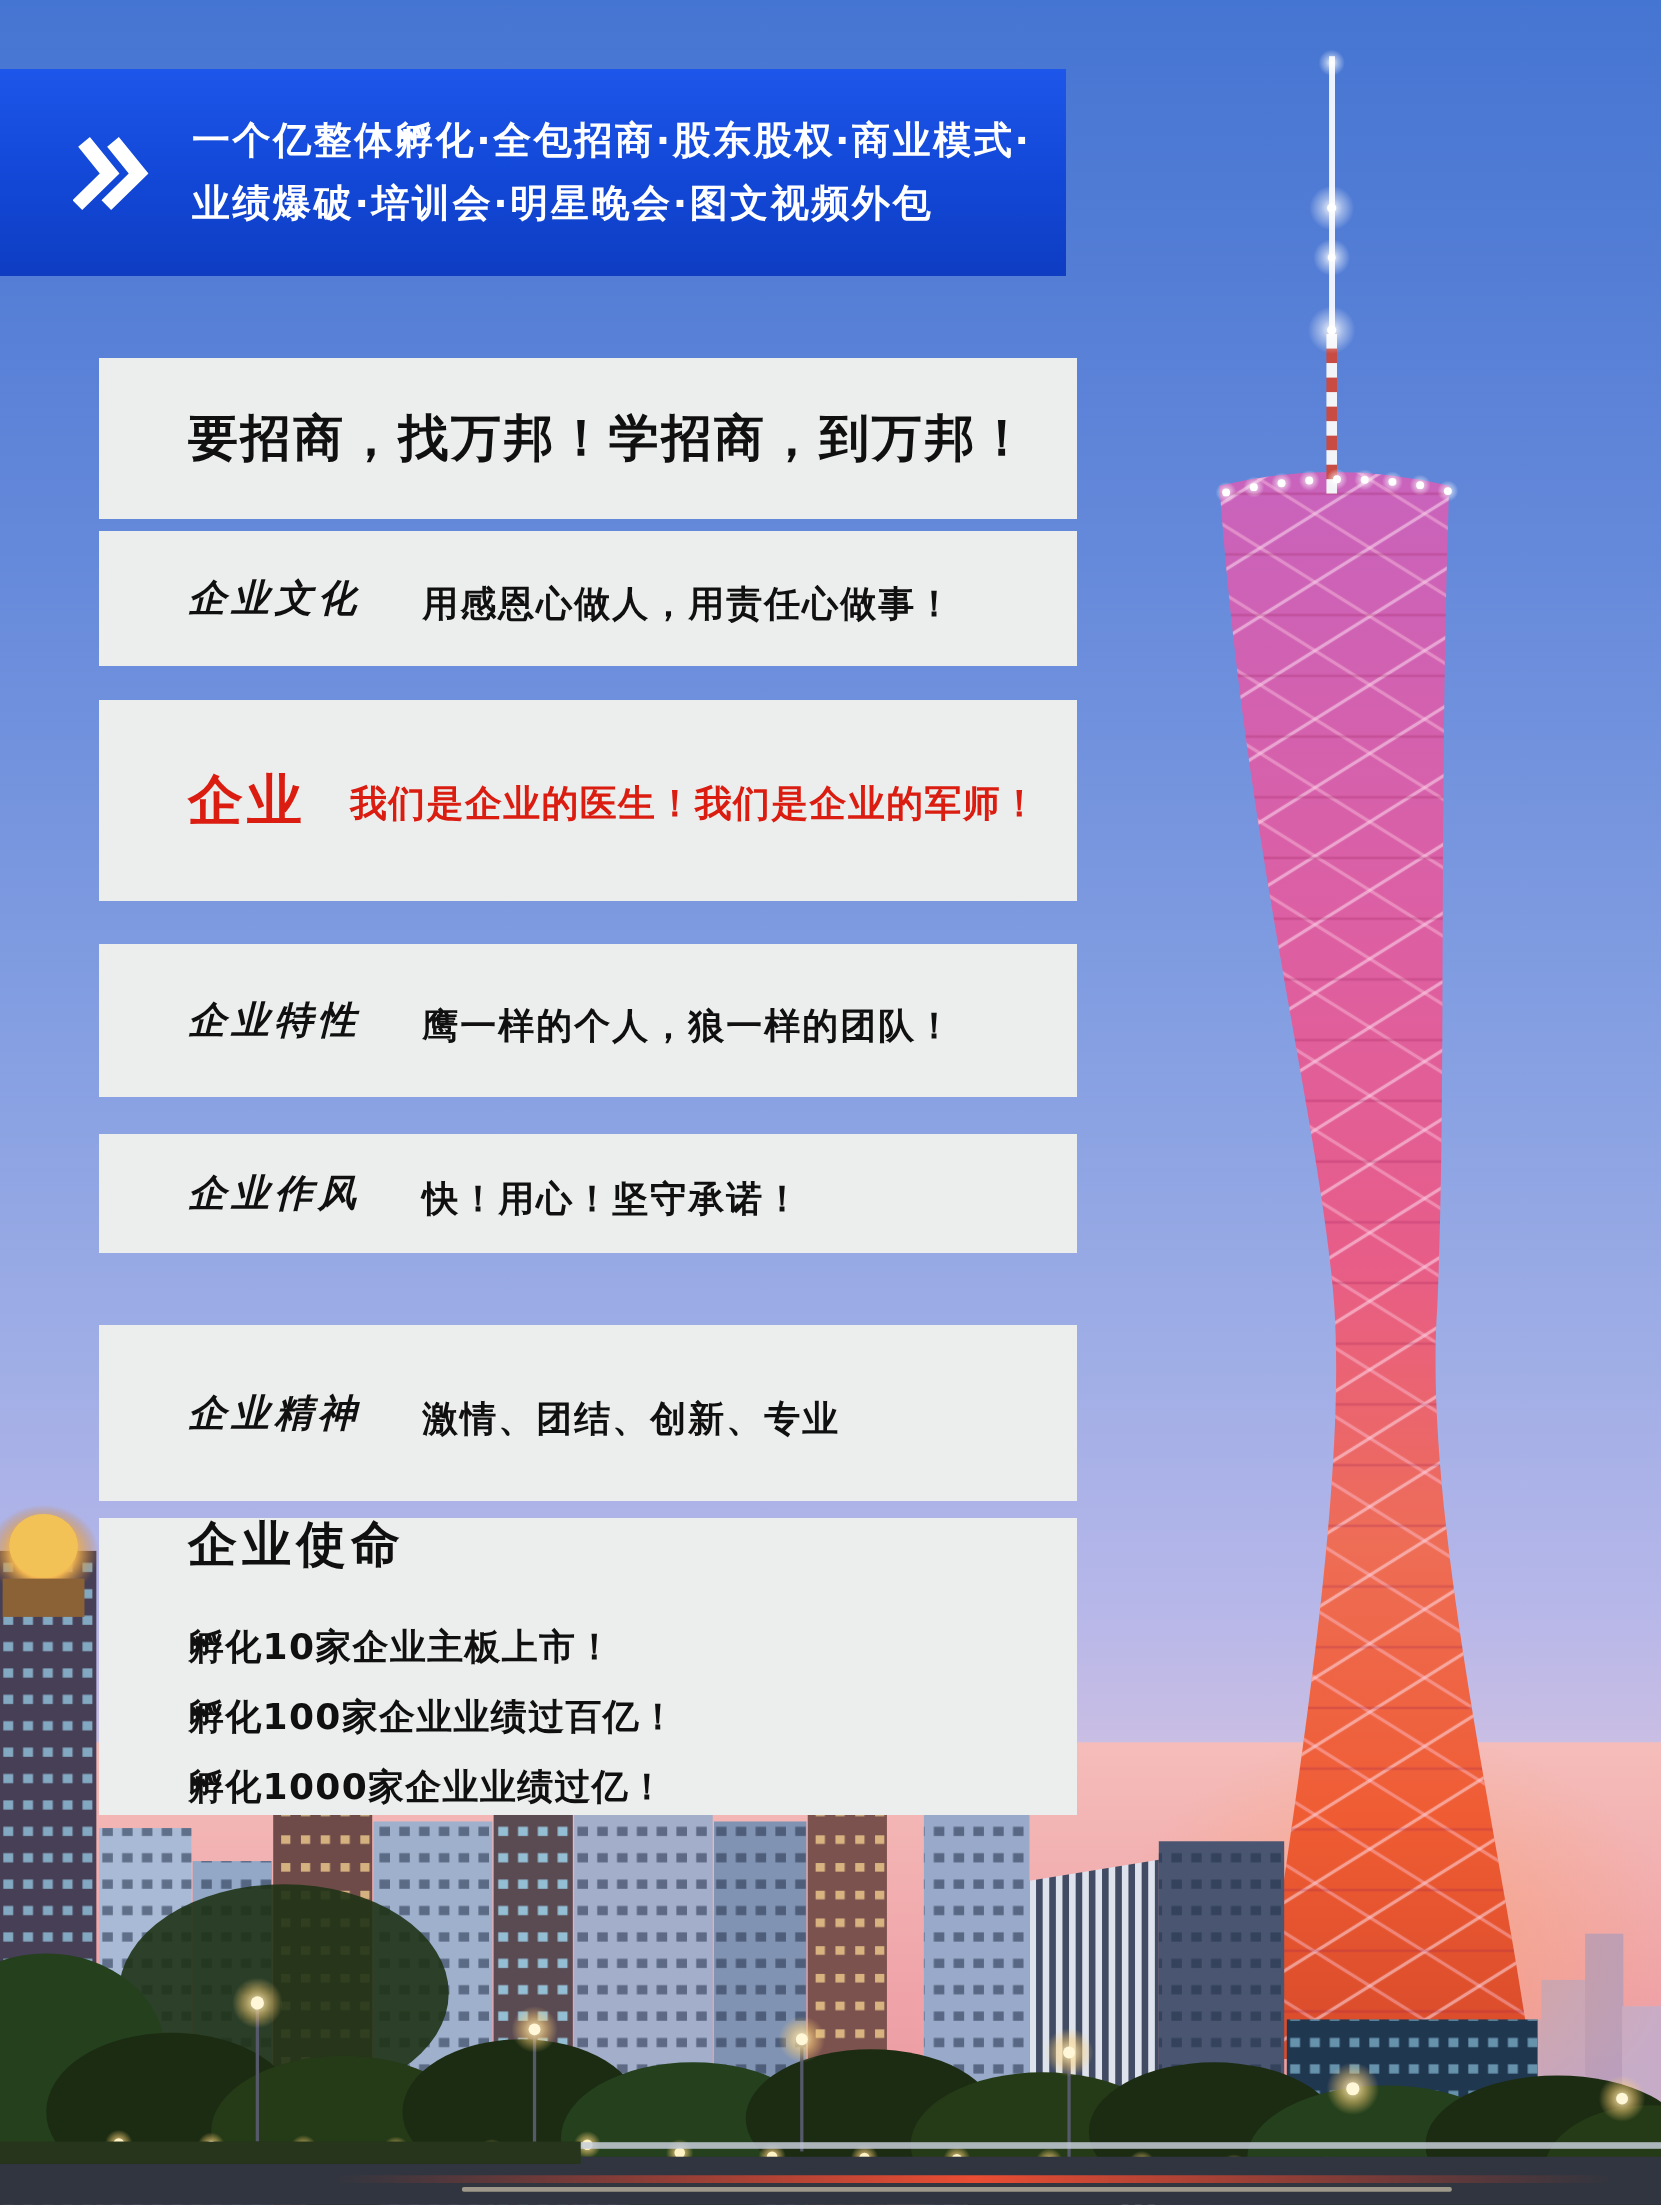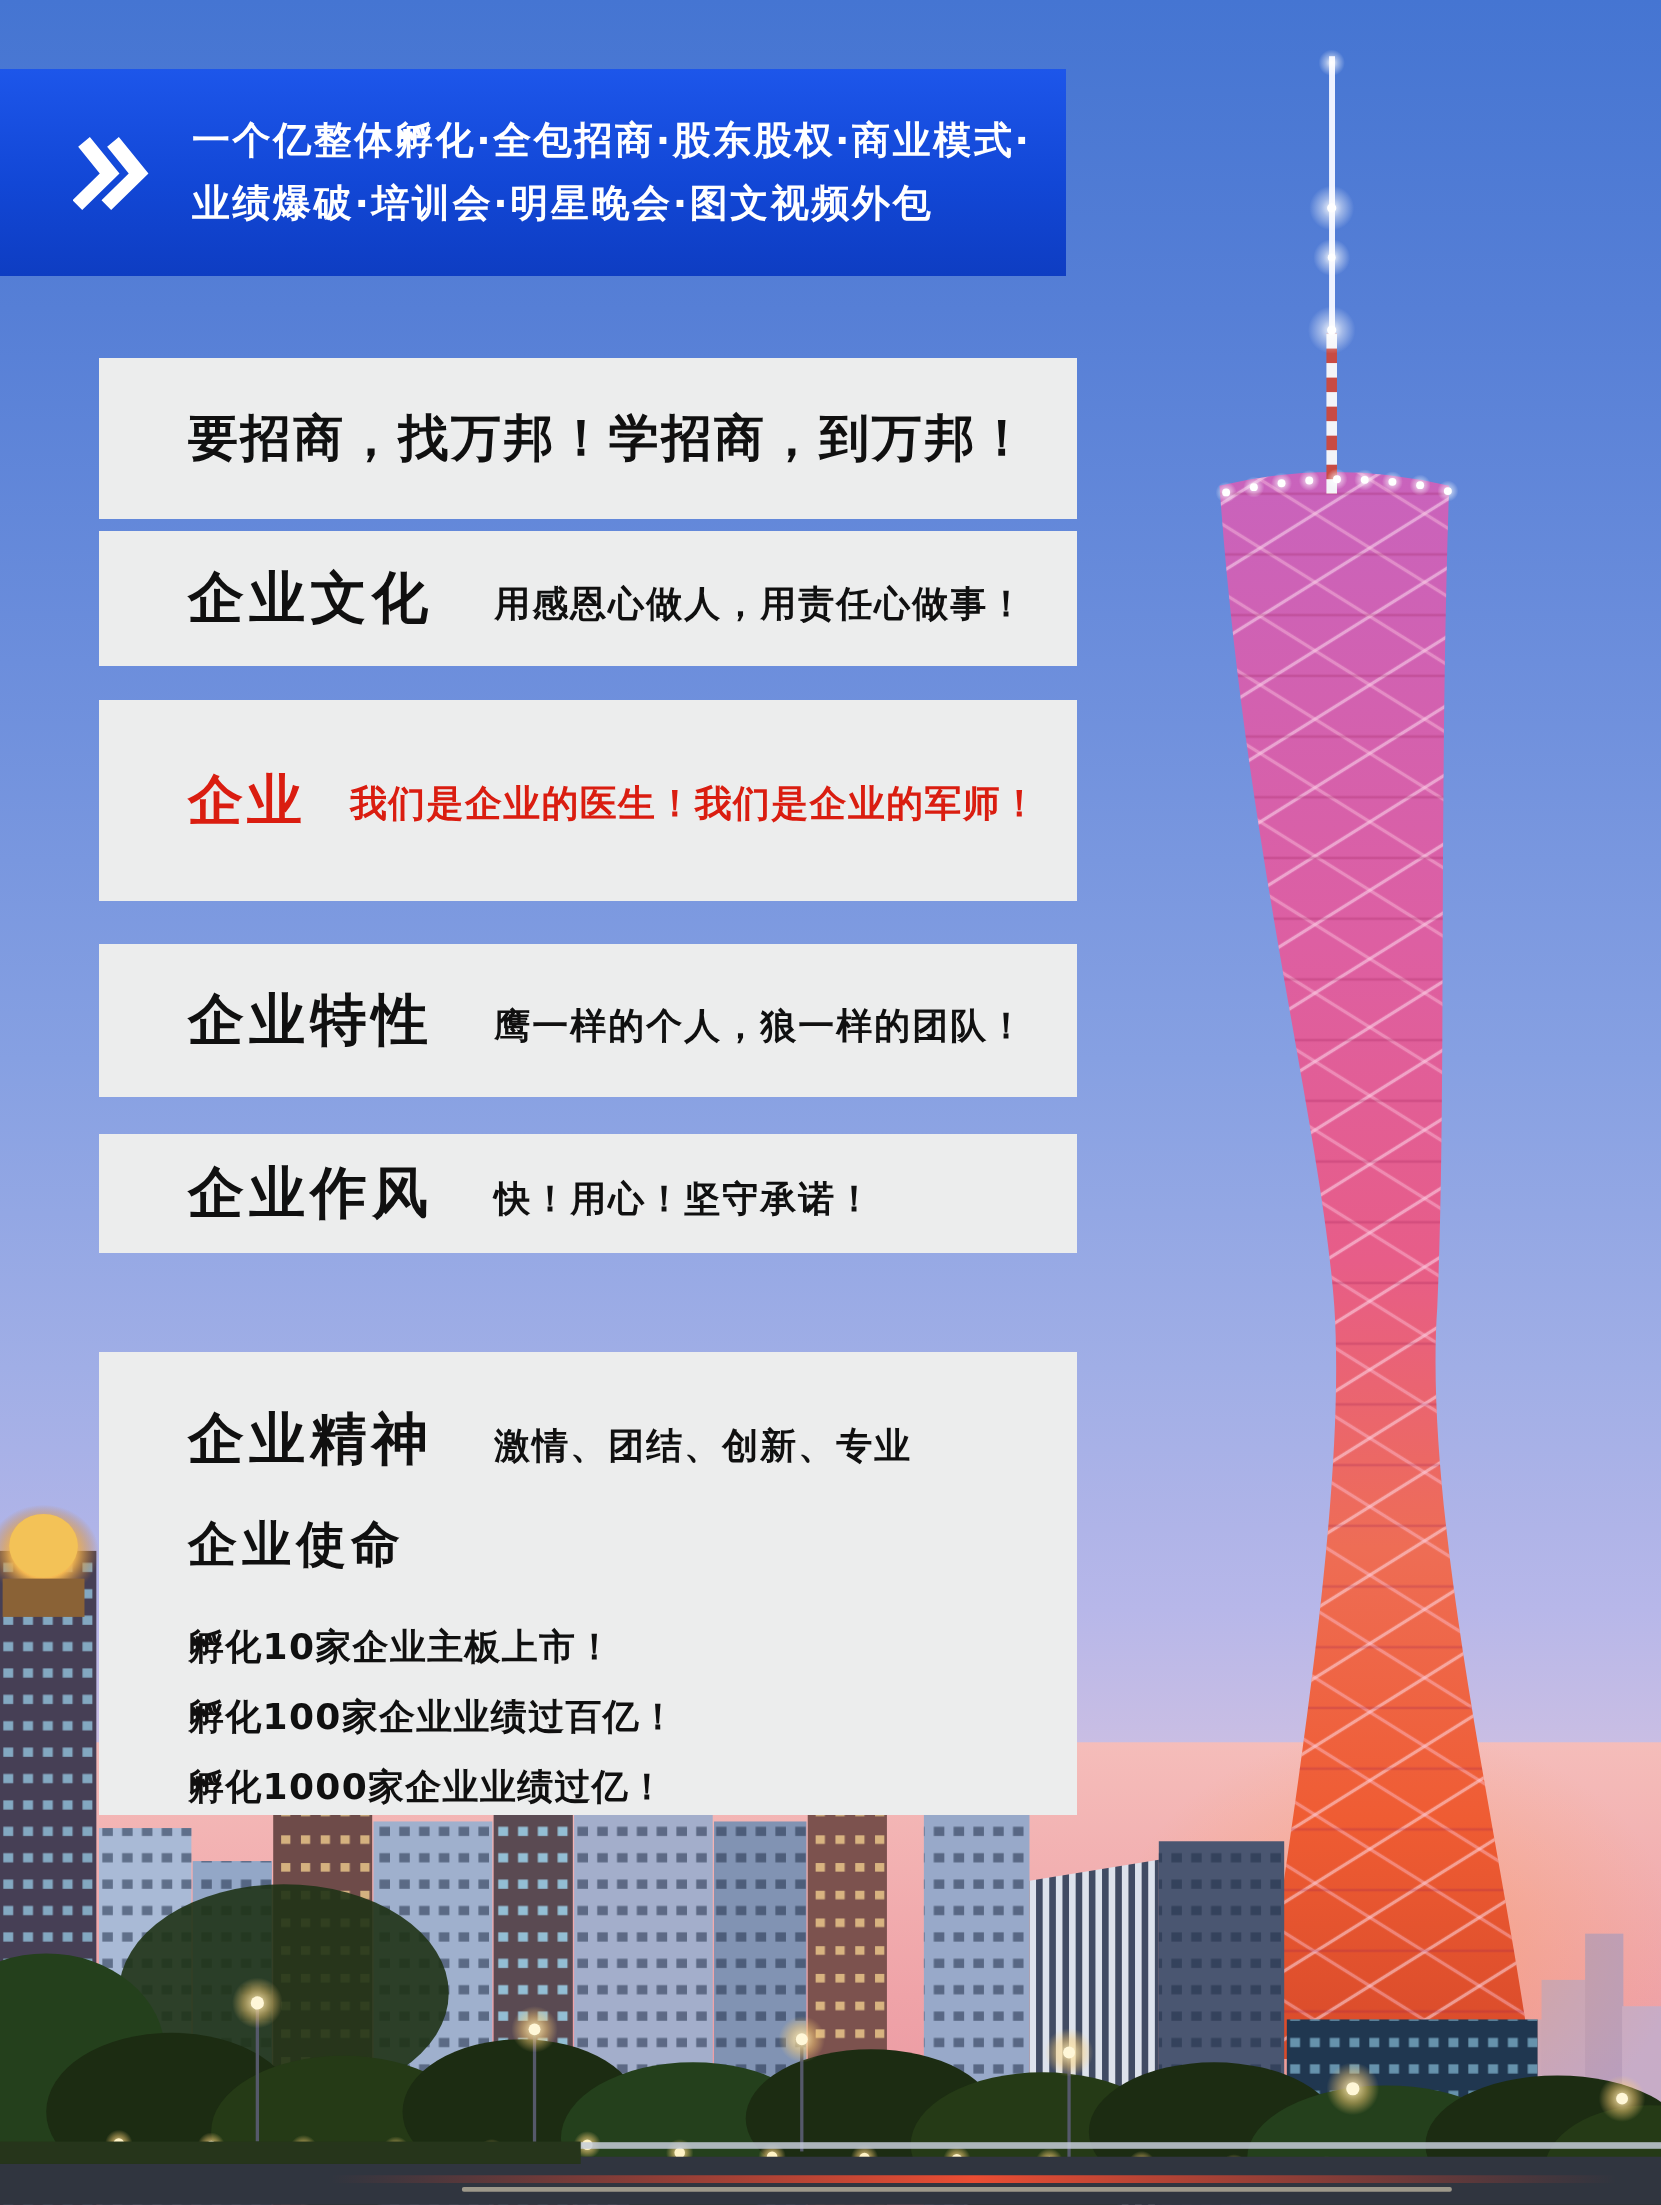--- a/index.html
+++ b/index.html
@@ -22,21 +22,21 @@
     margin-left:150px;display:flex;flex-direction:column;gap:21px;
     color:#ffffff;font-weight:bold;font-size:38px;letter-spacing:2.6px;line-height:1.1;
   }
   
   .box{
     position:absolute;left:99px;width:978px;background:#eceded;
     display:flex;align-items:center;padding-left:89px;box-sizing:border-box;
     color:#101010;
   }
   .slogan-text{font-size:50px;font-weight:bold;letter-spacing:2.6px;}
-  .box-title{font-size:56px;font-weight:bold;letter-spacing:5.3px;white-space:nowrap;}
+  .box-title{font-size:38px;font-weight:bold;letter-spacing:5.3px;white-space:nowrap;font-style:italic;}
   .box-content{font-size:36px;font-weight:bold;letter-spacing:2px;margin-left:61px;transform:translateY(6px);white-space:nowrap;}
   .red-box{flex-direction:column;align-items:flex-start;justify-content:center;gap:33px;color:#da1d10;}
   .red-row{display:flex;align-items:center;}
   .red-title{font-size:55px;font-weight:bold;letter-spacing:4px;width:162px;flex:0 0 162px;}
   .red-line{font-size:37px;font-weight:bold;letter-spacing:1.3px;transform:translateY(3.3px);white-space:nowrap;}
   .mission-box{flex-direction:column;align-items:flex-start;justify-content:center;}
   .mission-title{font-size:49px;font-weight:bold;letter-spacing:5.3px;margin-bottom:34px;}
   .mission-line{font-size:36px;font-weight:bold;letter-spacing:1.3px;line-height:70px;white-space:nowrap;}
 </style>
 </head>
@@ -312,21 +312,21 @@
   <section class="box" style="top:944px;height:153px;">
     <div class="box-title">企业特性</div>
     <div class="box-content">鹰一样的个人，狼一样的团队！</div>
   </section>
 
   <section class="box" style="top:1134px;height:119px;">
     <div class="box-title">企业作风</div>
     <div class="box-content">快！用心！坚守承诺！</div>
   </section>
 
-  <section class="box" style="top:1325px;height:176px;margin-top:27px;">
+  <section class="box" style="top:1325px;height:176px;">
     <div class="box-title">企业精神</div>
     <div class="box-content">激情、团结、创新、专业</div>
   </section>
 
   <section class="box mission-box" style="top:1518px;height:297px;">
     <div class="mission-title">企业使命</div>
     <div class="mission-line">孵化10家企业主板上市！</div>
     <div class="mission-line">孵化100家企业业绩过百亿！</div>
     <div class="mission-line">孵化1000家企业业绩过亿！</div>
   </section>

